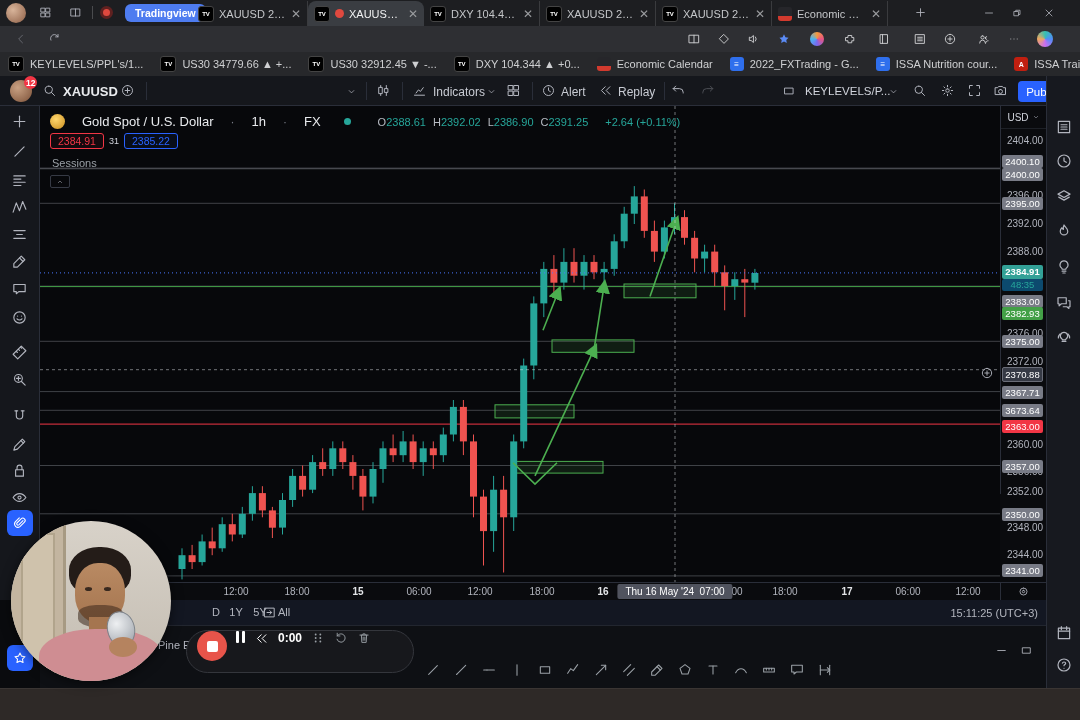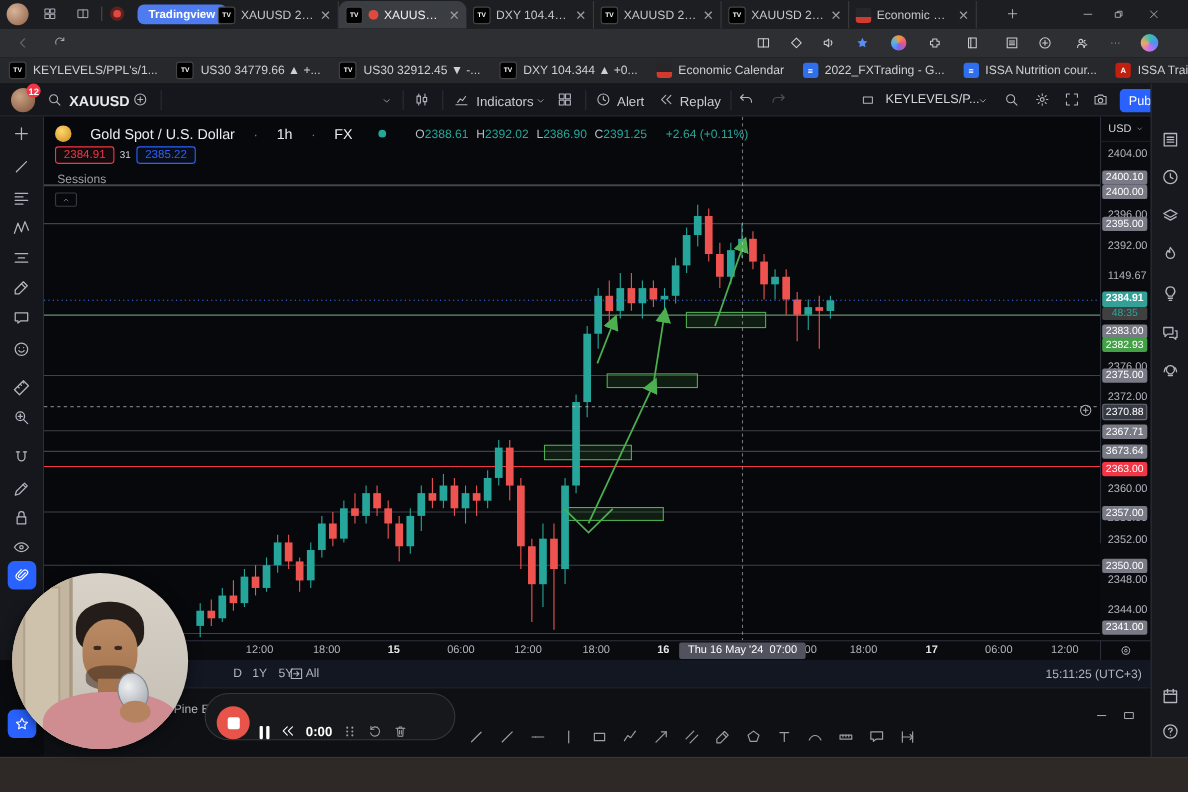--- a/index.html
+++ b/index.html
@@ -35,21 +35,21 @@
   #bottom-panel{left:40px;top:626px;width:1006px;height:62px;background:#0e1014}
   .tick{position:absolute;left:6px;font-size:10px;color:#b2b5be;height:12px;line-height:12px}
   .chip{position:absolute;left:1px;right:3px;height:13px;line-height:13px;font-size:9.5px;text-align:center;border-radius:2px;color:#fff;white-space:nowrap}
   .c-gray{background:#787b86}.c-red{background:#f23645}.c-green{background:#43a047}
   .c-cross{background:#363a45;border:1px solid #6a6d78}
   .tlabel{position:absolute;top:3px;transform:translateX(-50%);font-size:10px;color:#b2b5be;white-space:nowrap}
   .tlabel.day{color:#e3e5e8;font-weight:bold}
   .rangebtn{color:#b2b5be;font-size:11px}
   
   #loom-banner{left:318px;top:626px;width:446px;height:23px;background:#54575b;border-radius:7px;display:flex;align-items:center;padding:0 8px;box-sizing:border-box;gap:8px;z-index:30;box-shadow:0 2px 6px rgba(0,0,0,.4)}
-  #loom-pill{left:186px;top:630px;width:228px;height:43px;background:#17181c;border:1px solid #34363c;border-radius:22px;display:flex;align-items:flex-end;padding:0 10px;box-sizing:border-box;gap:9px;z-index:25}
+  #loom-pill{left:186px;top:630px;width:228px;height:43px;background:#17181c;border:1px solid #34363c;border-radius:22px;display:flex;align-items:flex-start;padding:0 10px;box-sizing:border-box;gap:9px;z-index:25}
   
   #webcam{left:11px;top:521px;width:160px;height:160px;border-radius:50%;overflow:hidden;background:linear-gradient(180deg,#d8d2c9,#c3bcb1);z-index:60;box-shadow:0 2px 12px rgba(0,0,0,.55)}
   
   #taskbar{left:0;top:688px;width:1080px;height:32px;background:#2e2927;border-top:1px solid rgba(255,255,255,.06);box-sizing:border-box;z-index:55}
 </style>
 </head>
 <body>
 
 <div id="root">
 
@@ -672,21 +672,21 @@
       <span>
           <svg width="8" height="8" viewBox="0 0 24 24" fill="none" stroke="#b2b5be" stroke-width="1.6" stroke-linecap="round" stroke-linejoin="round" style="display:block">
             <path d="M7 10l5 5 5-5"></path>
           </svg>
         </span>
     </div>
     <div id="axis-ticks">
         <div class="tick" style="top:29px">2404.00</div>
         <div class="tick" style="top:84px">2396.00</div>
         <div class="tick" style="top:112px">2392.00</div>
-        <div class="tick" style="top:140px">1149.67</div>
+        <div class="tick" style="top:140px">2388.00</div>
         <div class="tick" style="top:222px">2376.00</div>
         <div class="tick" style="top:250px">2372.00</div>
         <div class="tick" style="top:333px">2360.00</div>
         <div class="tick" style="top:360px">2356.00</div>
         <div class="tick" style="top:380px">2352.00</div>
         <div class="tick" style="top:416px">2348.00</div>
         <div class="tick" style="top:443px">2344.00</div>
         <div class="chip c-gray" style="top:48.5px">2400.10</div>
         <div class="chip c-gray" style="top:61.5px">2400.00</div>
         <div class="chip c-gray" style="top:90.5px">2395.00</div>
@@ -694,21 +694,21 @@
         <div class="chip c-green" style="top:200.5px">2382.93</div>
         <div class="chip c-gray" style="top:228.5px">2375.00</div>
         <div class="chip c-cross" style="top:260.5px">2370.88</div>
         <div class="chip c-gray" style="top:279.5px">2367.71</div>
         <div class="chip c-gray" style="top:297.5px">3673.64</div>
         <div class="chip c-red" style="top:313.5px">2363.00</div>
         <div class="chip c-gray" style="top:353.5px">2357.00</div>
         <div class="chip c-gray" style="top:401.5px">2350.00</div>
         <div class="chip c-gray" style="top:457.5px">2341.00</div>
         <div class="chip" style="top:159px;height:14px;line-height:14px;background:#33a197;font-weight:bold">2384.91</div>
-        <div class="chip" style="top:173px;height:12px;line-height:12px;background:#404040;color:#26a69a">48:35</div>
+        <div class="chip" style="top:173px;height:12px;line-height:12px;background:#0c4a6e;color:#26a69a">48:35</div>
       </div>
   </div>
 
   <div class="abs" id="time-axis">
     <div id="time-labels">
         <div class="tlabel" style="left:123px">00</div>
         <div class="tlabel" style="left:196px">12:00</div>
         <div class="tlabel" style="left:257px">18:00</div>
         <div class="tlabel day" style="left:318px">15</div>
         <div class="tlabel" style="left:379px">06:00</div>

